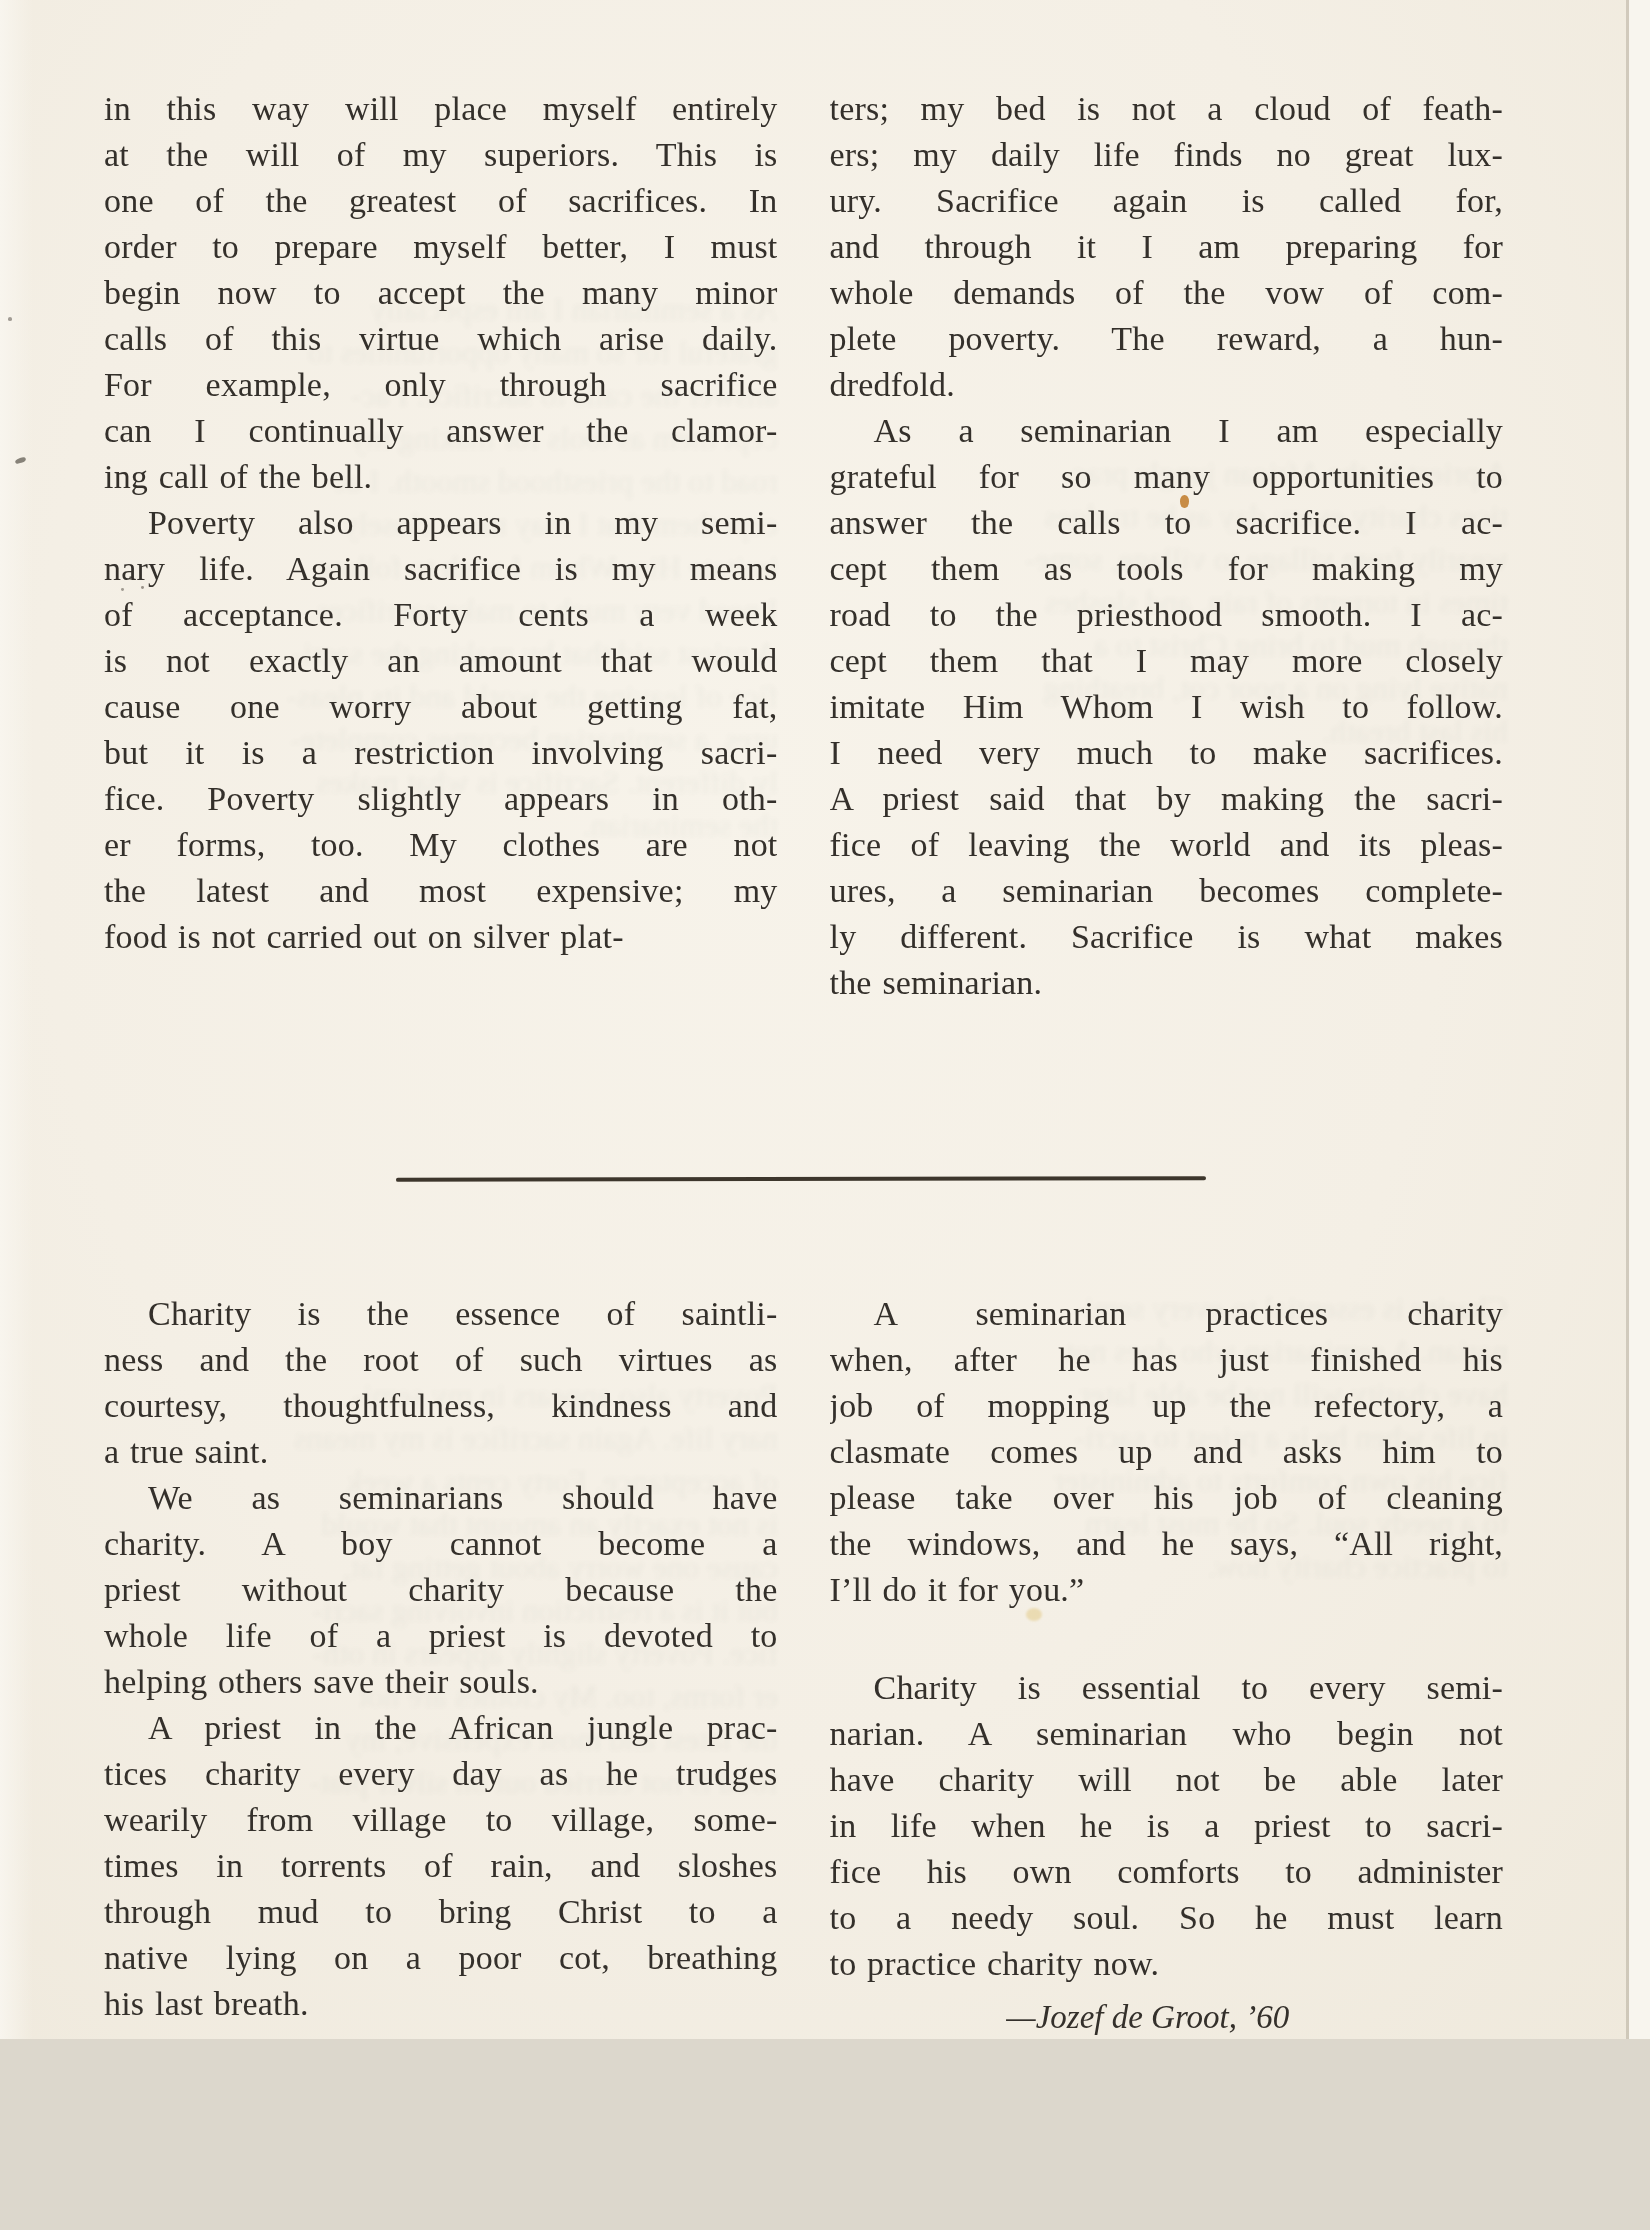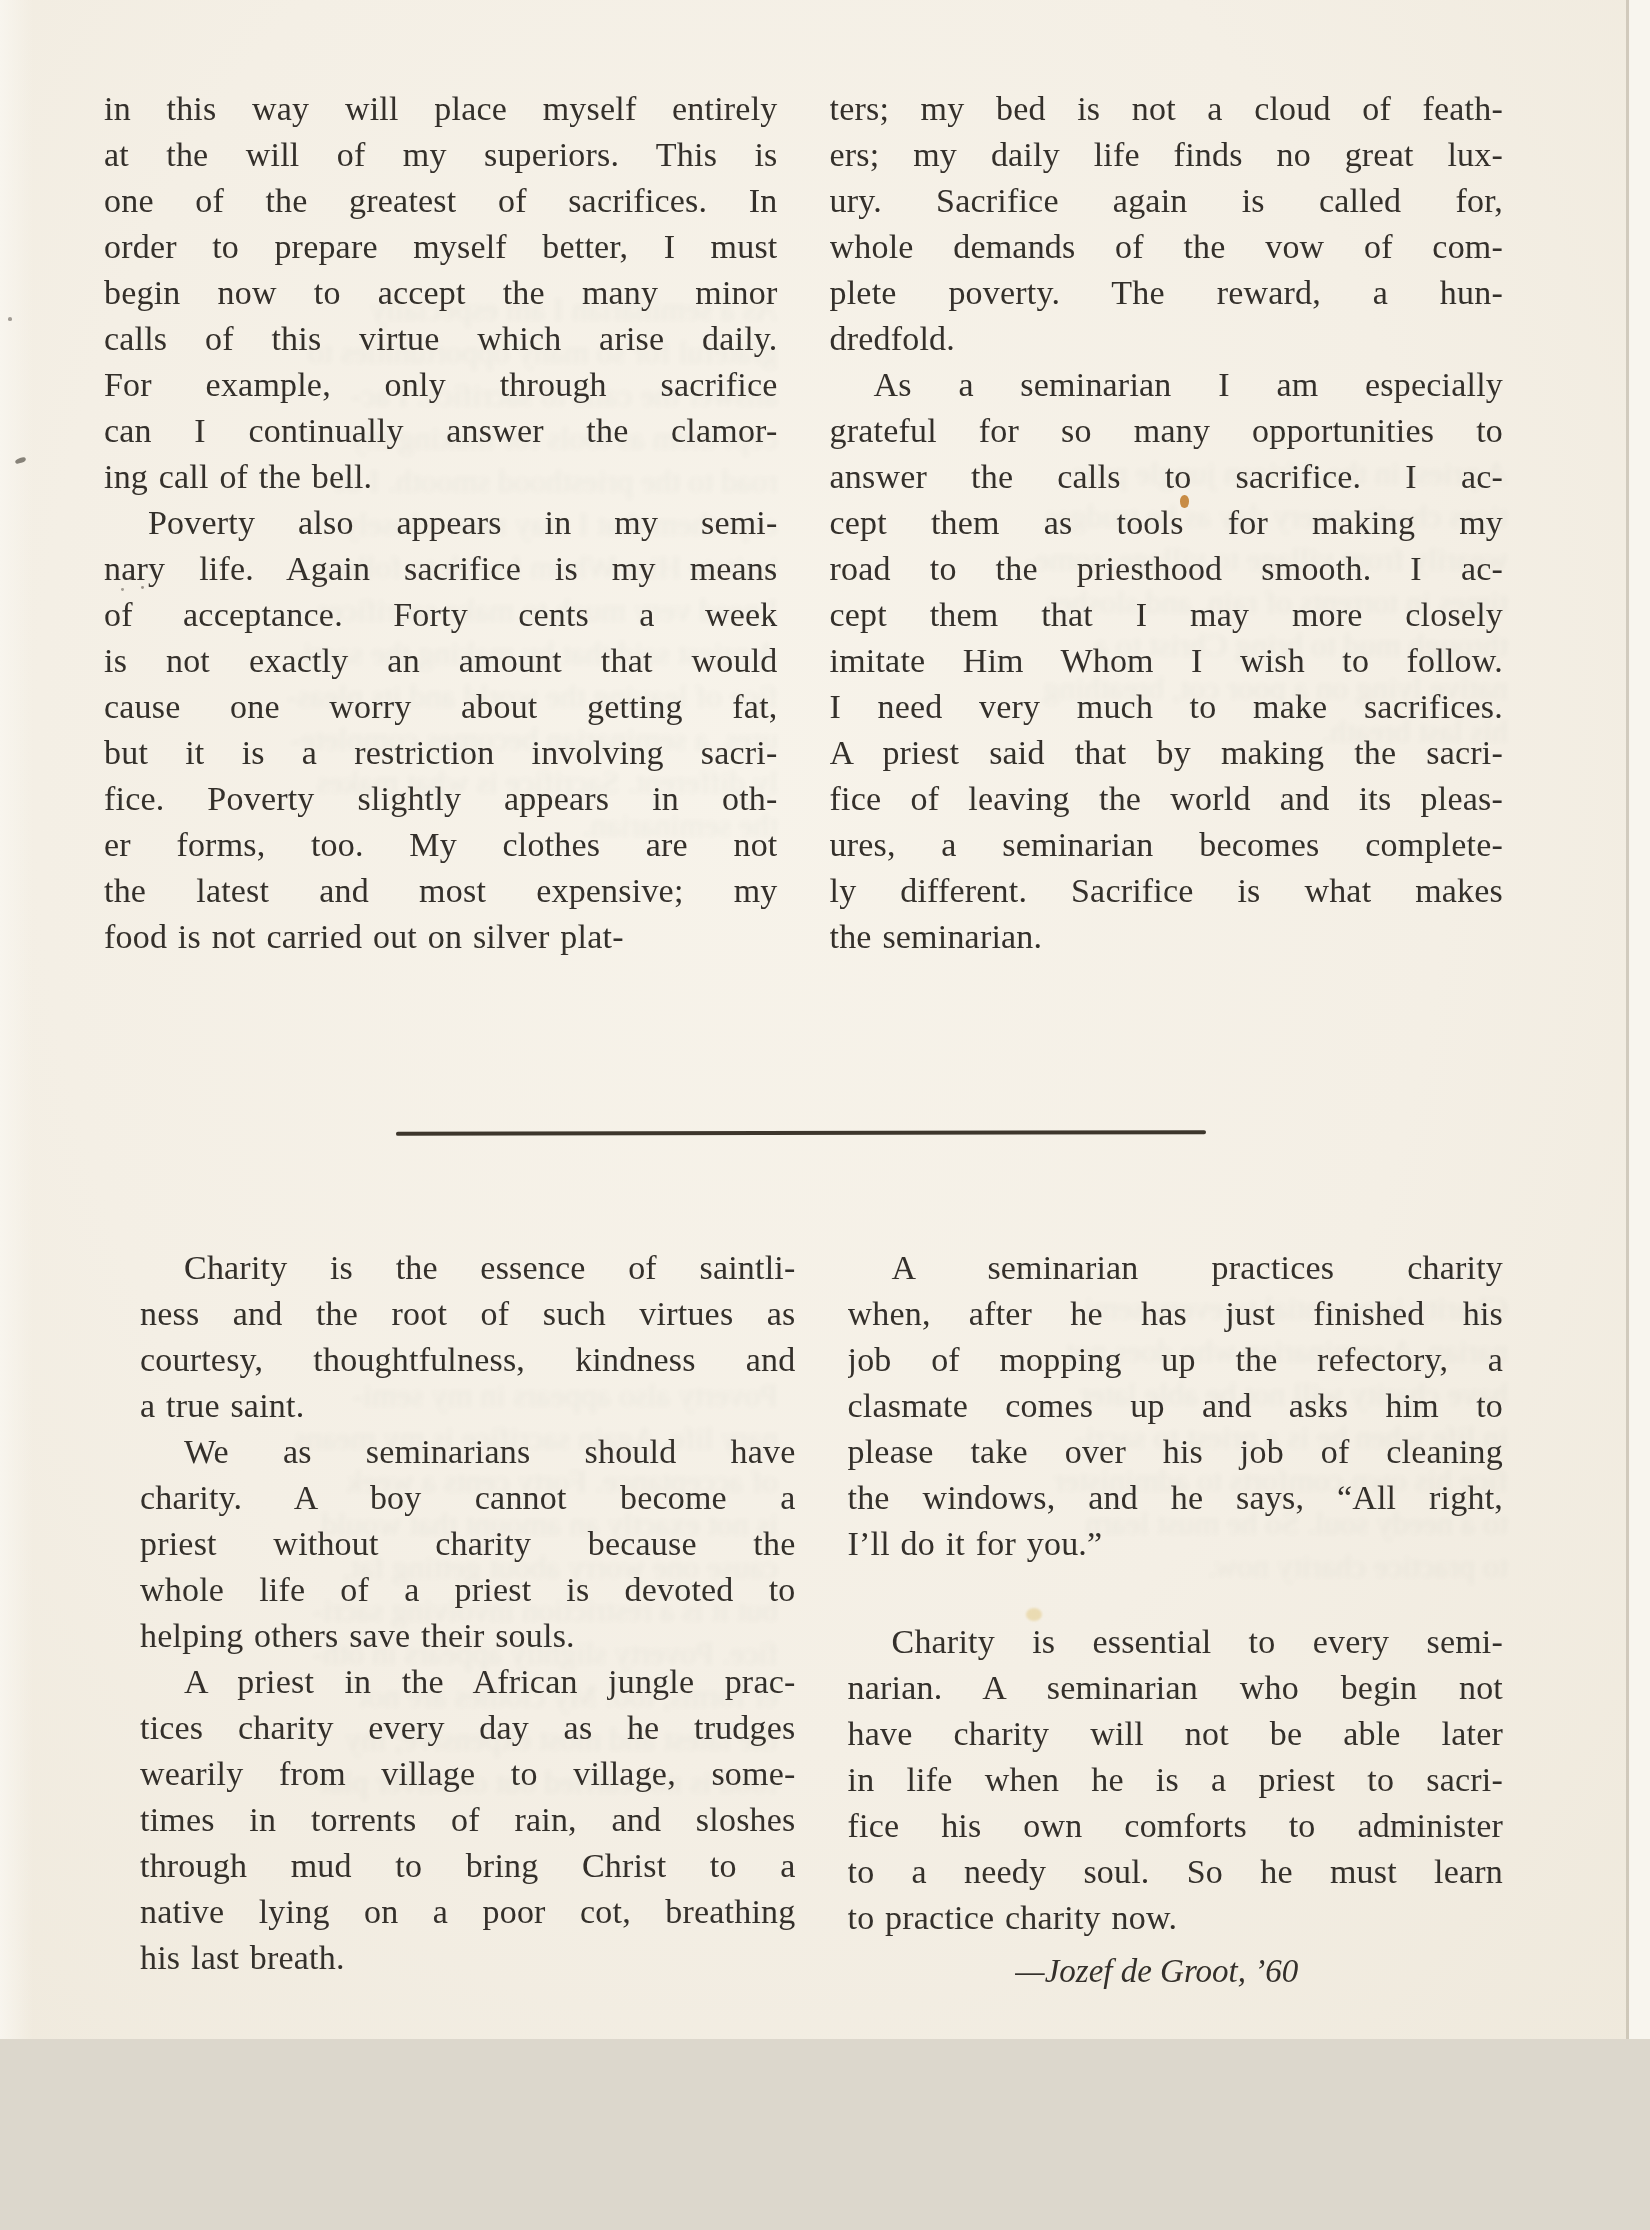--- a/index.html
+++ b/index.html
@@ -16,21 +16,21 @@
   
   .section {
     display:grid;
     grid-template-columns:1fr 1fr;
     column-gap:52px;
     padding:0 147px 0 104px;
     position:relative;
     z-index:3;
   }
   .section.top { padding-top:86px; }
-  .section.bottom { margin-top:110px;margin-left:36px; }
+  .section.bottom { margin-top:110px; }
 
   .para { margin:0; font-size:34px; }
   .line {
     height:46px; line-height:46px;
     overflow:hidden;
     text-align:justify;
     word-spacing:0.06em;
     letter-spacing:0.2px;
   }
   .line:not(:last-child)::after { content:""; display:inline-block; width:100%; }
@@ -175,20 +175,21 @@
           <div class="line">er forms, too.  My clothes are not</div>
           <div class="line">the latest and most expensive; my</div>
           <div class="line">food is not carried out on silver plat-</div>
         </div>
     </div>
     <div class="column">
       <div class="para">
           <div class="line">ters; my bed is not a cloud of feath-</div>
           <div class="line">ers; my daily life finds no great lux-</div>
           <div class="line">ury.  Sacrifice again is called for,</div>
+          <div class="line">and through it I am preparing for</div>
           <div class="line">whole demands of the vow of com-</div>
           <div class="line">plete poverty.  The reward, a hun-</div>
           <div class="line">dredfold.</div>
         </div>
       <div class="para indent">
           <div class="line">As a seminarian I am especially</div>
           <div class="line">grateful for so many opportunities to</div>
           <div class="line">answer the calls to sacrifice.  I ac-</div>
           <div class="line">cept them as tools for making my</div>
           <div class="line">road to the priesthood smooth.  I ac-</div>

